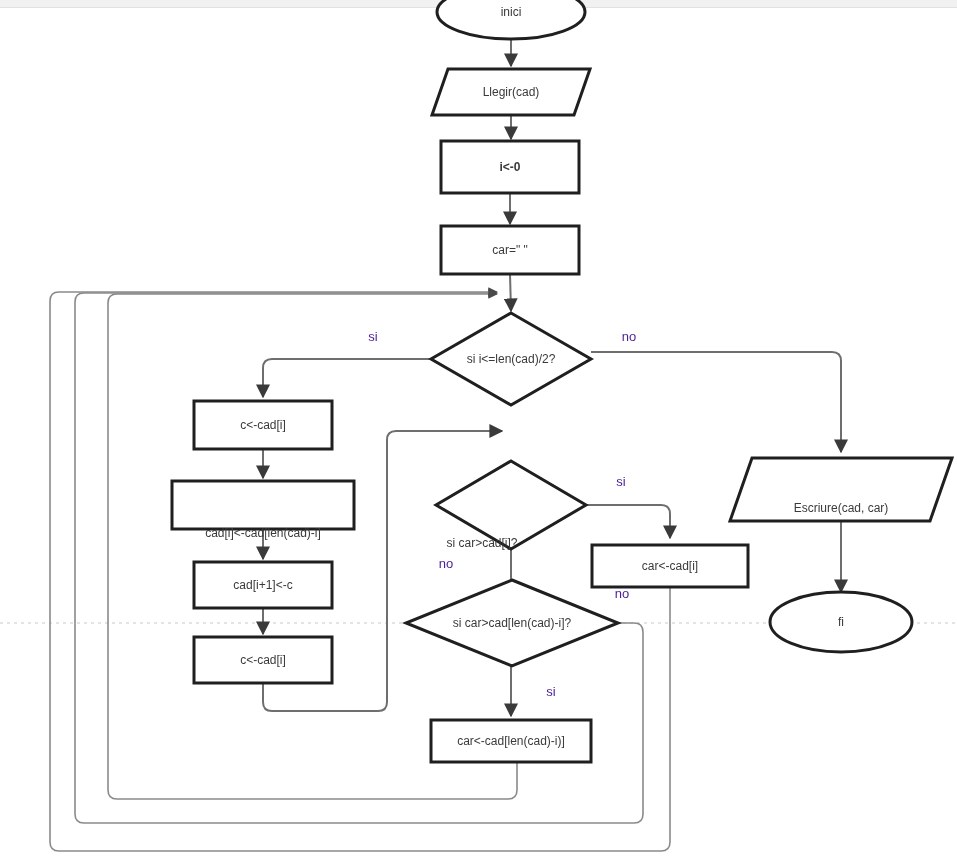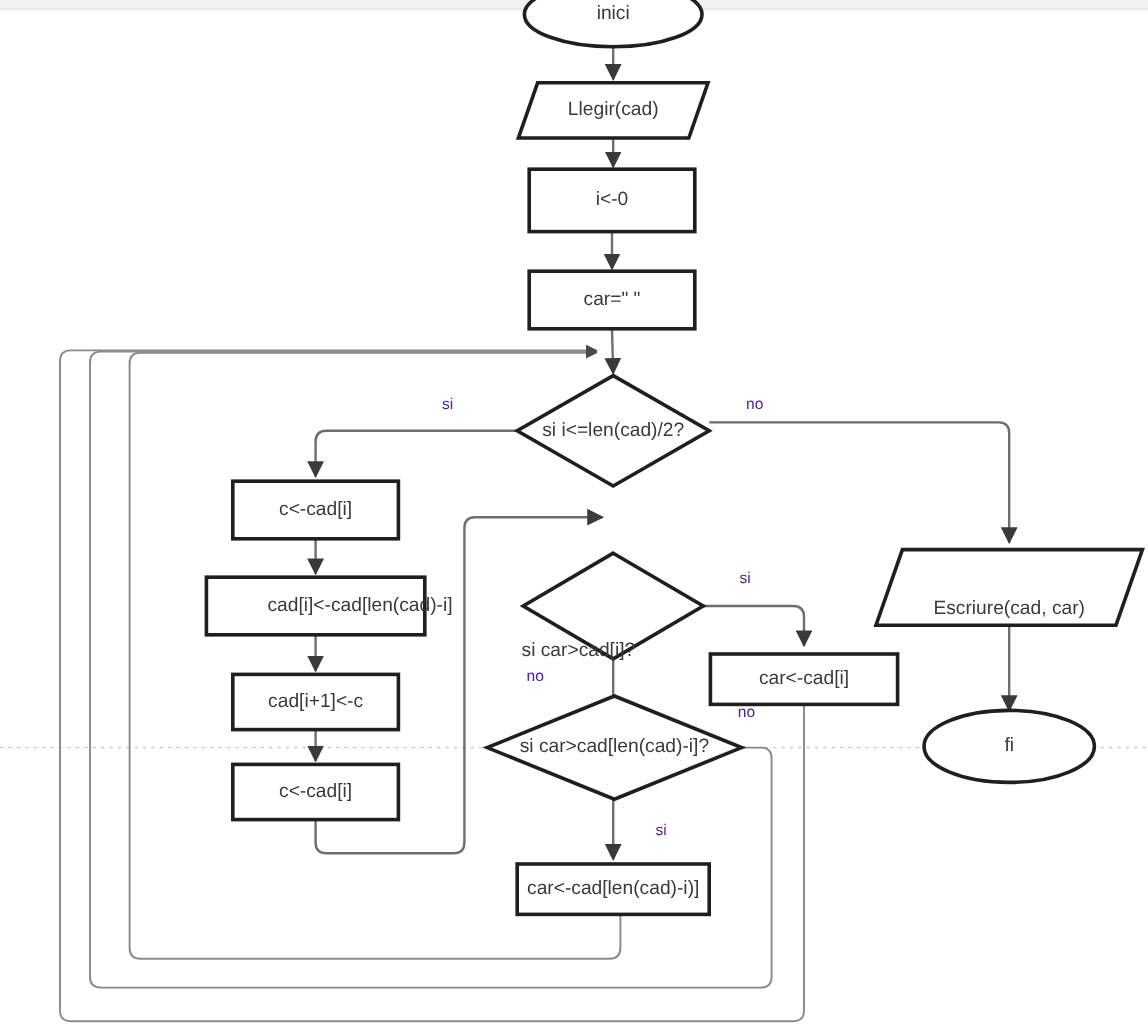--- a/index.html
+++ b/index.html
@@ -10,21 +10,21 @@
     overflow:hidden;
     position:relative;
   }
   #topbar{
     position:absolute;left:0;top:0;width:957px;height:7px;
     background:#f1f1f1;border-bottom:1px solid #e2e2e2;
   }
   #canvas{position:absolute;left:0;top:0;width:957px;height:862px;}
   .lbl{
     position:absolute;
-    font-size:16px;
+    font-size:12px;
     color:#3a3a3a;
     white-space:nowrap;
     font-family:"Liberation Sans", sans-serif;
     letter-spacing:0px;
   }
   .edge-lbl{font-size:13px;color:#4c1d95;}
   .nodetext{
     transform:translate(-50%,-50%);
     text-align:center;
   }
@@ -111,25 +111,25 @@
     <rect x="431" y="720" width="160" height="42" stroke-width="3"></rect>
 
     <polygon points="752,458 952,458 930,521 730,521" stroke-width="3"></polygon>
 
     <ellipse cx="841" cy="622" rx="71" ry="30" stroke-width="3"></ellipse>
   </g>
 </svg>
 
 <div class="lbl nodetext" style="left:511px;top:12px;">inici</div>
 <div class="lbl nodetext" style="left:511px;top:92px;">Llegir(cad)</div>
-<div class="lbl nodetext" style="left:510px;top:167px;">i&lt;-0</div>
+<div class="lbl nodetext" style="left:510px;top:167px;font-weight:bold;">i&lt;-0</div>
 <div class="lbl nodetext" style="left:510px;top:250px;">car=" "</div>
 <div class="lbl nodetext" style="left:511px;top:359px;">si i&lt;=len(cad)/2?</div>
 <div class="lbl nodetext" style="left:263px;top:425px;">c&lt;-cad[i]</div>
-<div class="lbl nodetext" style="left:263px;top:505px;margin-left:37px;">cad[i]&lt;-cad[len(cad)-i]</div>
+<div class="lbl nodetext" style="left:263px;top:533px;">cad[i]&lt;-cad[len(cad)-i]</div>
 <div class="lbl nodetext" style="left:263px;top:585px;">cad[i+1]&lt;-c</div>
 <div class="lbl nodetext" style="left:263px;top:660px;">c&lt;-cad[i]</div>
 <div class="lbl nodetext" style="left:482px;top:505px;margin-top:38px;">si car&gt;cad[i]?</div>
 <div class="lbl nodetext" style="left:512px;top:623px;text-align:right;">si car&gt;cad[len(cad)-i]?</div>
 <div class="lbl nodetext" style="left:670px;top:566px;">car&lt;-cad[i]</div>
 <div class="lbl nodetext" style="left:511px;top:741px;">car&lt;-cad[len(cad)-i)]</div>
 <div class="lbl nodetext" style="left:841px;top:489px;margin-top:19px;">Escriure(cad, car)</div>
 <div class="lbl nodetext" style="left:841px;top:622px;">fi</div>
 
 <div class="lbl edge-lbl nodetext" style="left:373px;top:336px;">si</div>

